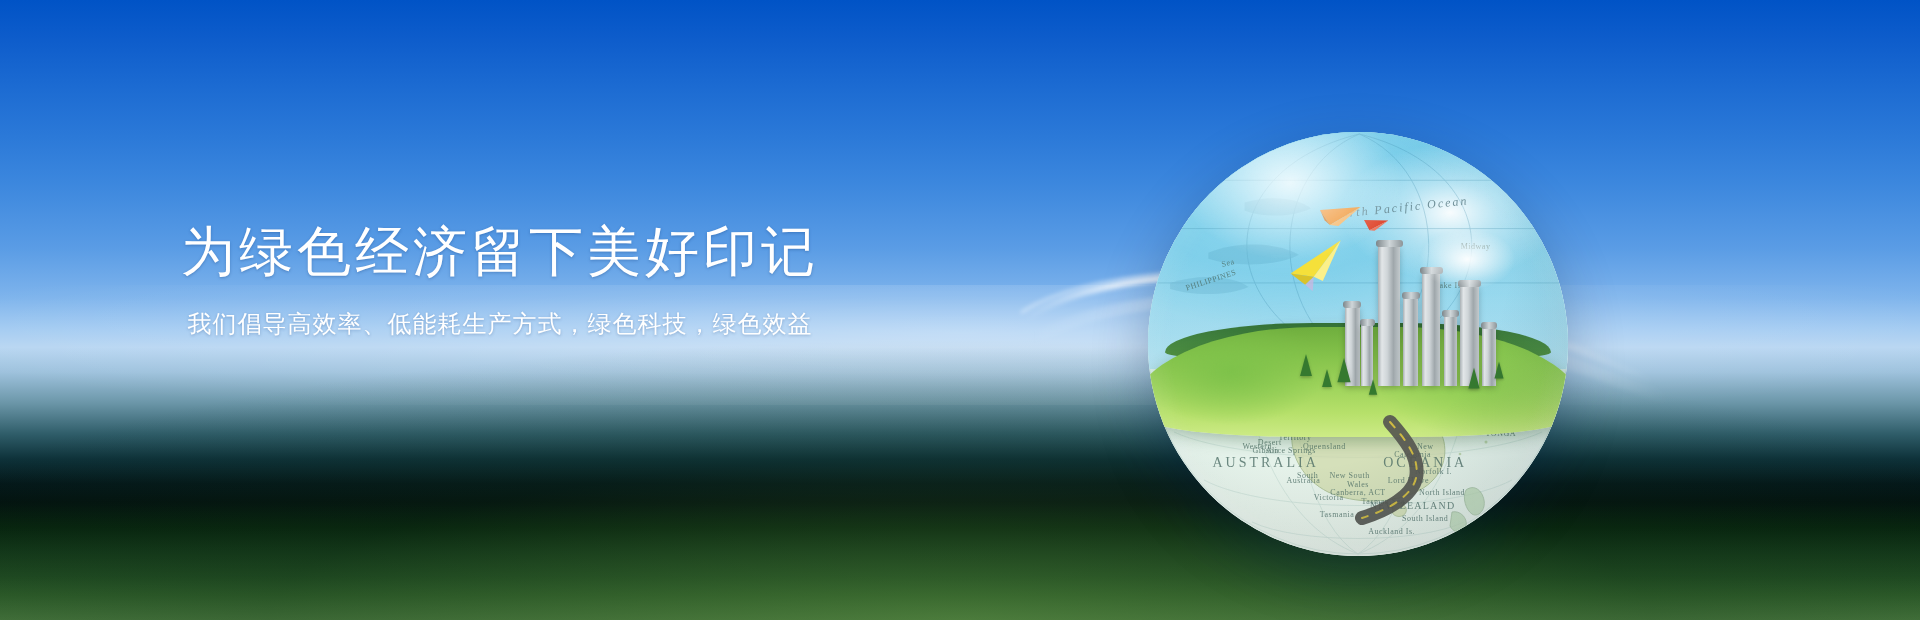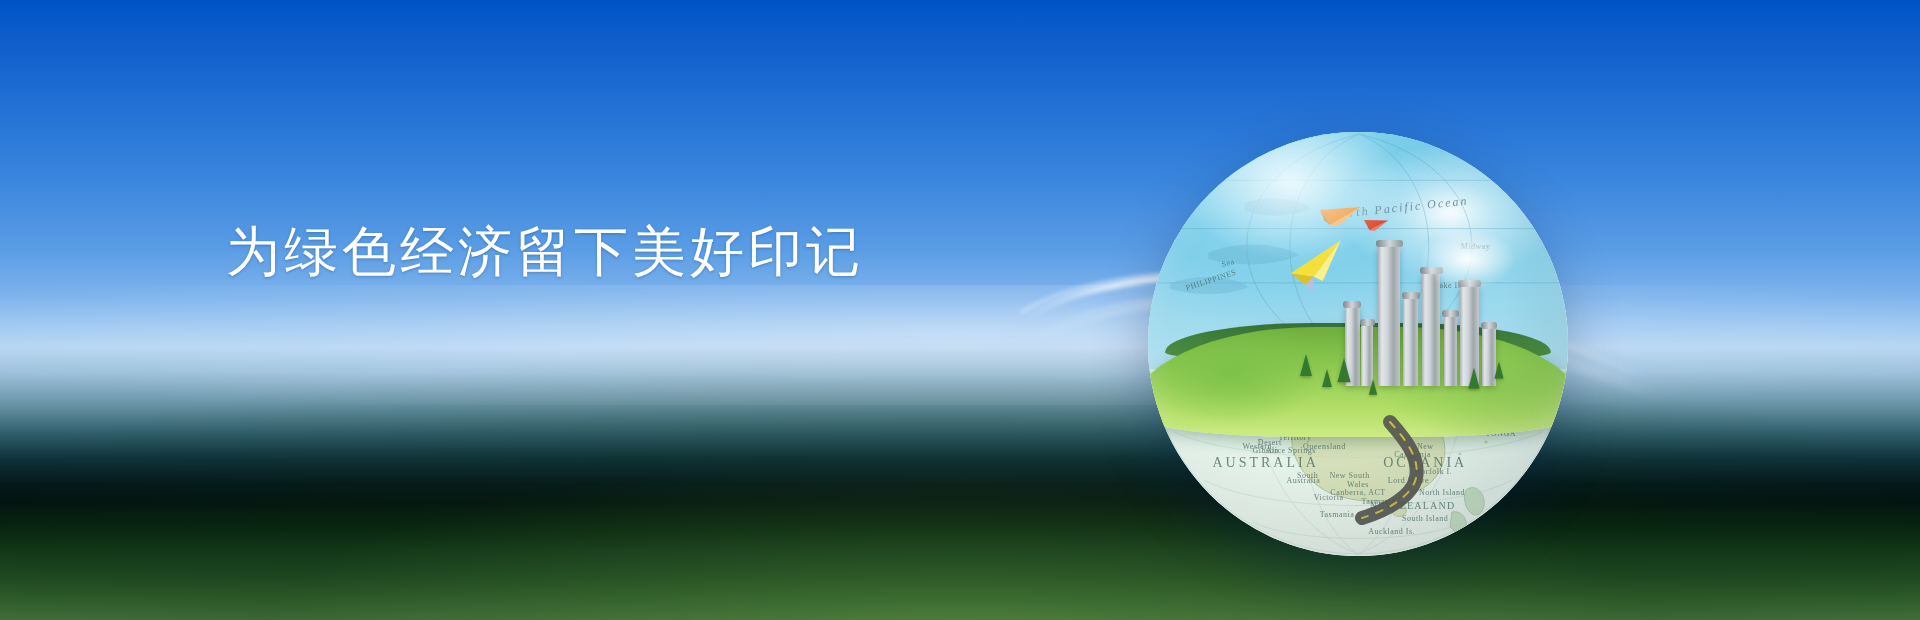--- a/index.html
+++ b/index.html
@@ -72,21 +72,20 @@
     pointer-events: none;
   }
 
   
   .copy {
     position: absolute;
     left: 0;
     top: 220px;
     width: 1000px;
     text-align: center;
-    margin-left: 45px;
   }
 
   .headline {
     font-size: 54px;
     line-height: 1.15;
     color: #ffffff;
     font-weight: 400;
     letter-spacing: 4px;
     text-shadow: 0 1px 3px rgba(20,60,120,0.35);
     white-space: nowrap;
@@ -490,16 +489,17 @@
       </svg>
 
       <div class="globe-gloss"></div>
       <div class="globe-shade"></div>
     </div>
   </div>
 
   <div class="copy">
     <div class="headline">为绿色经济留下美好印记</div>
 
+    <div class="subhead">我们倡导高效率、低能耗生产方式，绿色科技，绿色效益</div>
 
   </div>
 
 </div>
 
 </body></html>

